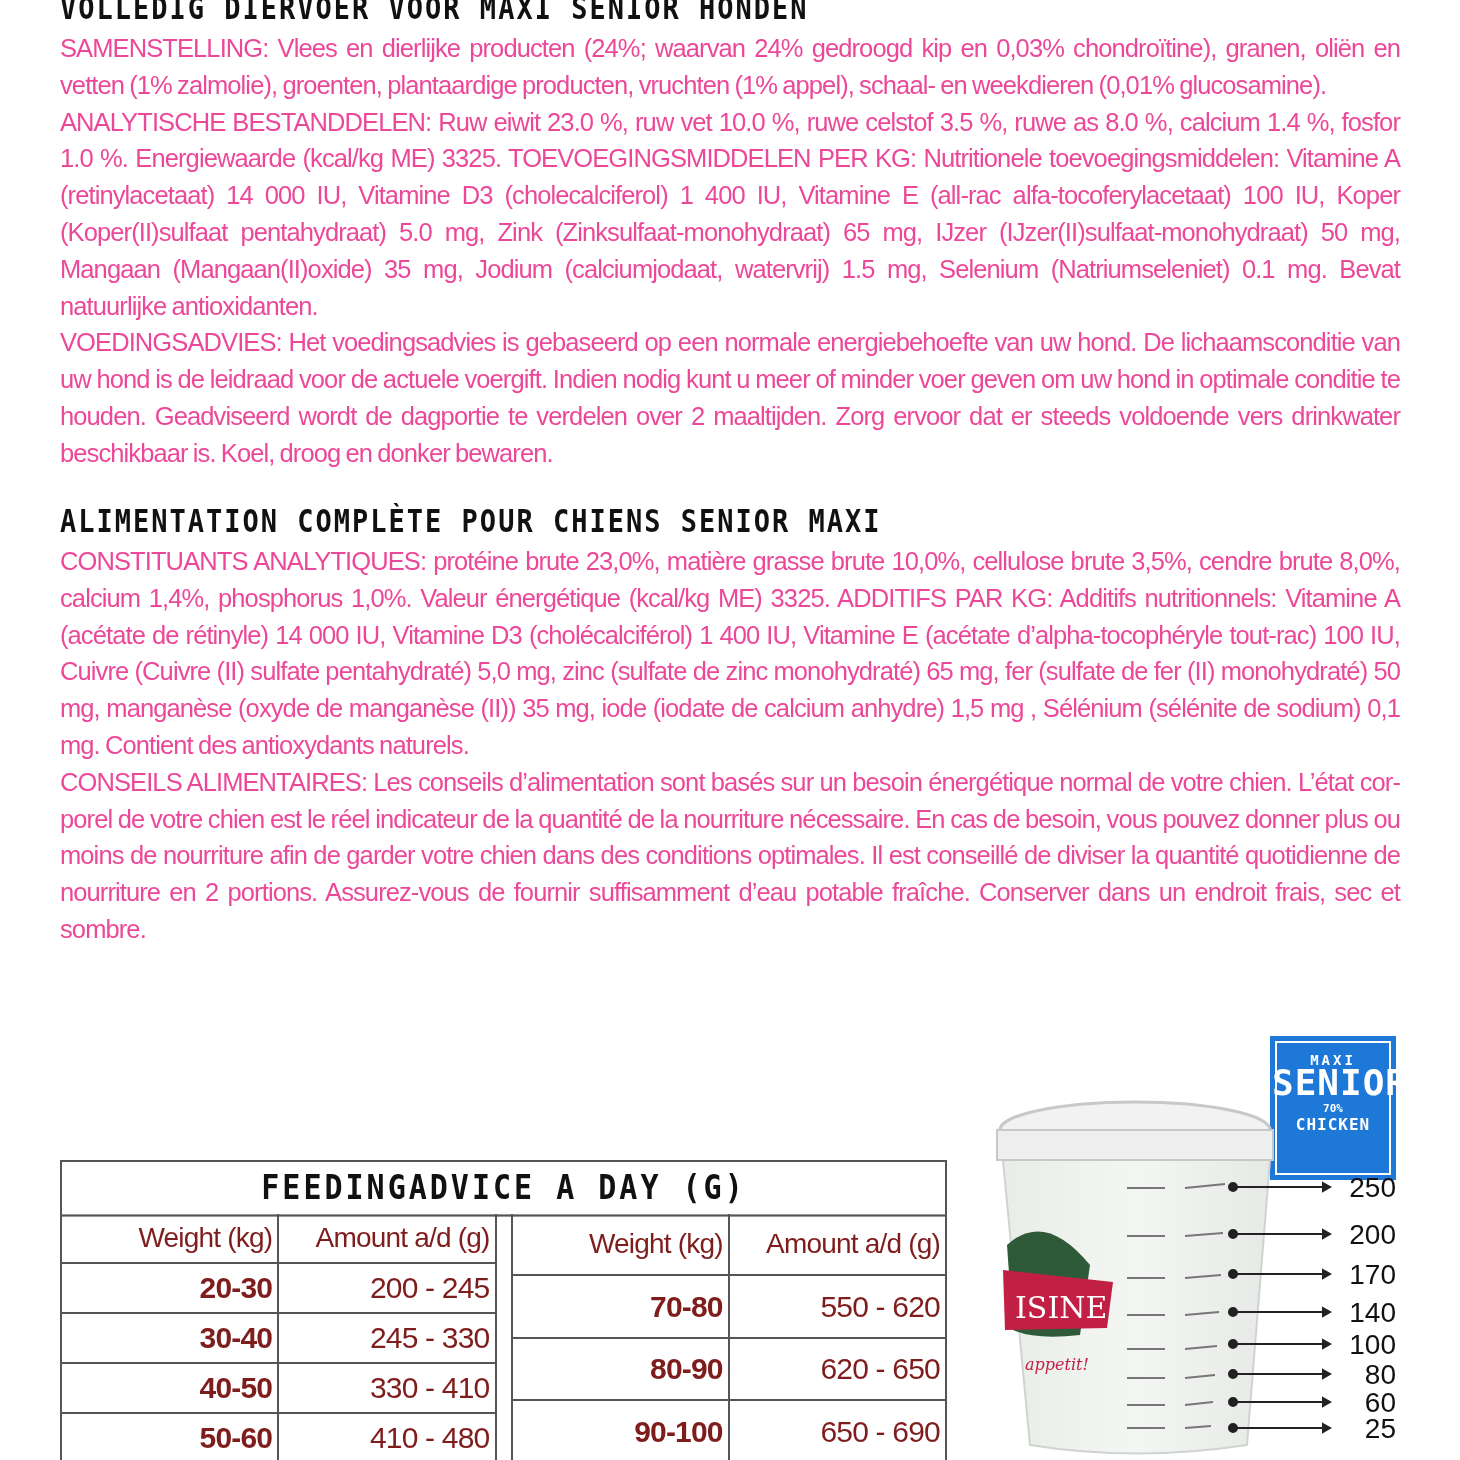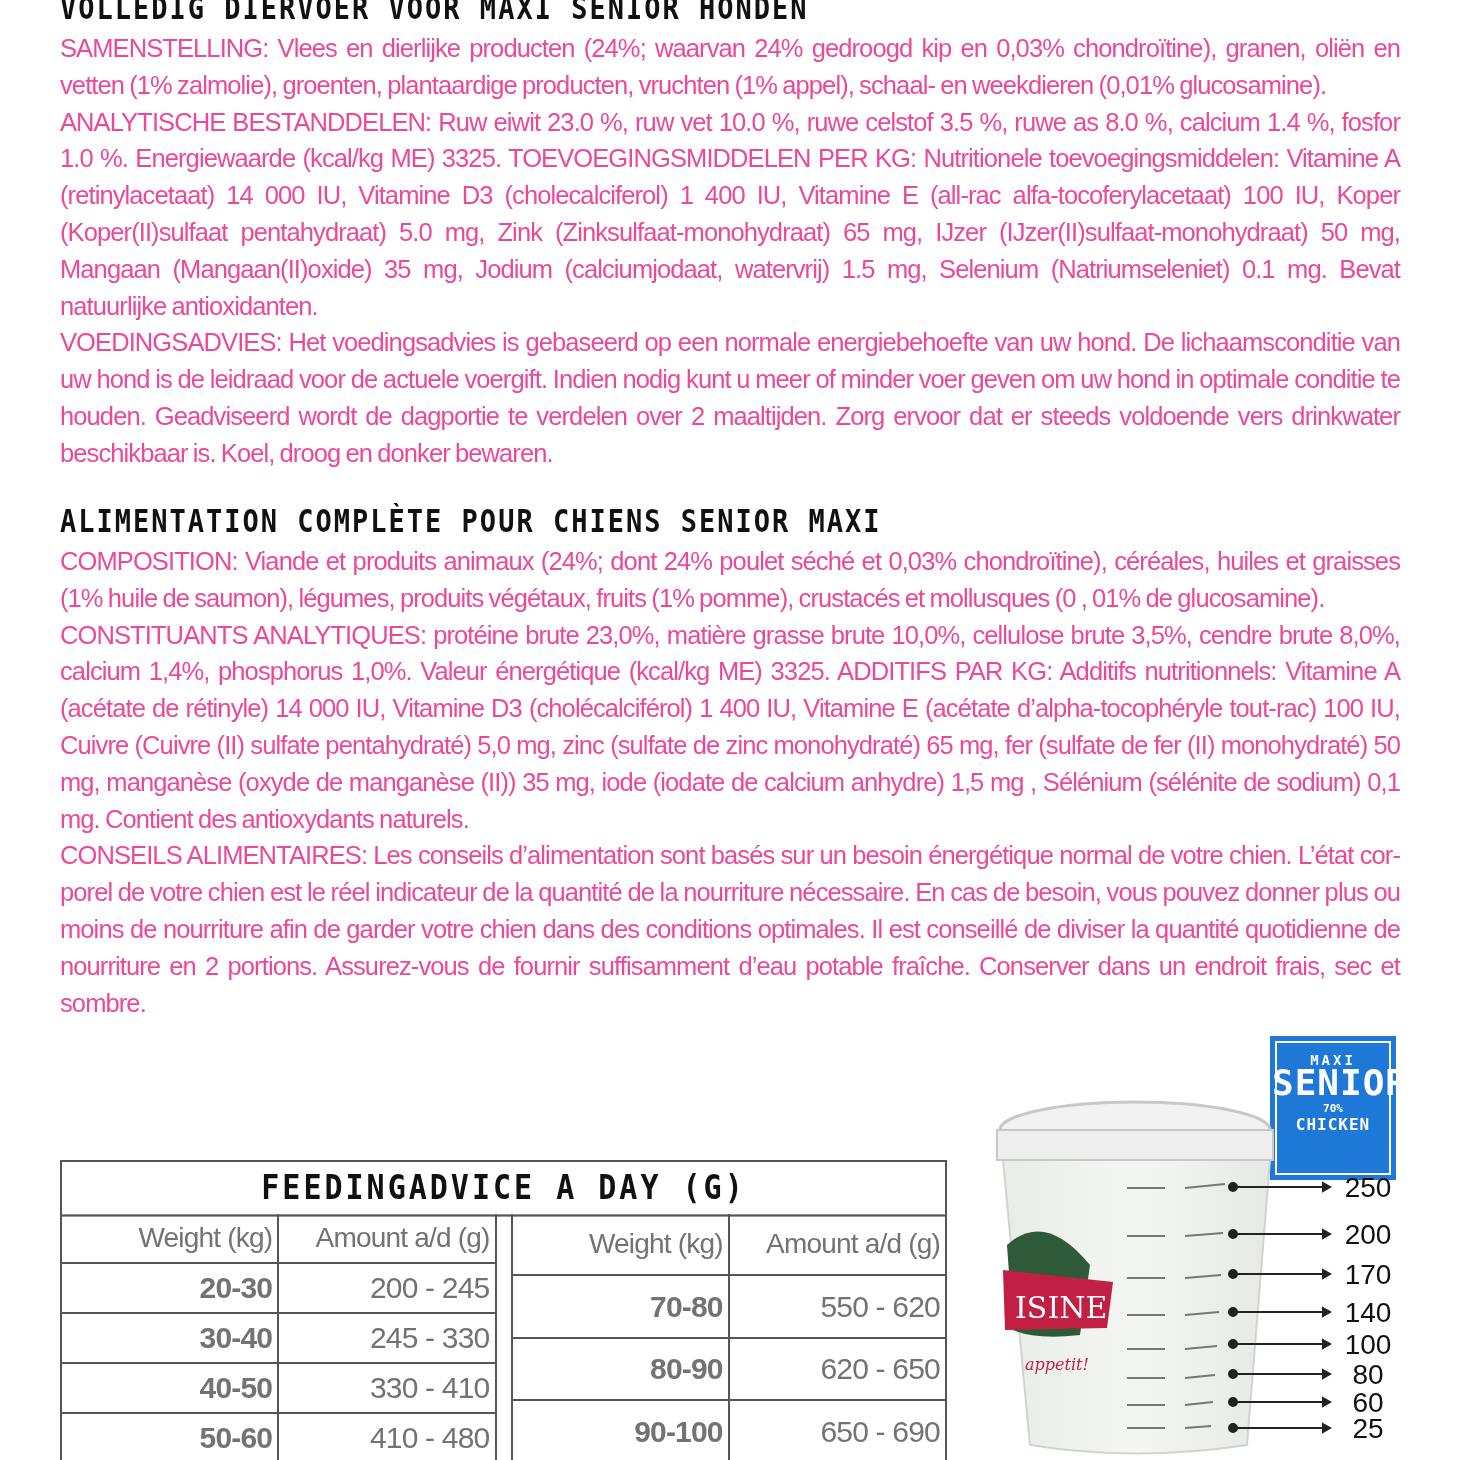--- a/index.html
+++ b/index.html
@@ -27,55 +27,54 @@
     transform: scaleY(1.1); color: #111;
   }
   .feed-body { display: flex; }
   .feed-half { flex: 1; display: table; border-collapse: collapse; }
   .feed-half.left { border-right: 2px solid #555; }
   .feed-half.right { border-left: 2px solid #555; margin-left: 14px; }
   .feed-row { display: table-row; }
   .cell {
     display: table-cell; height: 48px; vertical-align: middle; text-align: right;
     padding-right: 5px; border-bottom: 2px solid #555;
-    font-family: "Liberation Sans", sans-serif; font-size: 30px; letter-spacing: -0.8px; color: #737373;
+    font-family: "Liberation Sans", sans-serif; font-size: 30px; letter-spacing: -0.8px; color: #7f1d1d;
   }
   .cell.w { width: 206px; border-right: 2px solid #555; font-weight: bold; }
   .cell.a { width: 206px; }
   .feed-row.header .cell { font-weight: normal; font-size: 28px; }
   
   .cup-wrap { position: absolute; left: 985px; top: 1090px; width: 300px; height: 370px; }
   .badge {
     position: absolute; left: 1270px; top: 1036px; width: 126px; height: 144px;
     background: #1e78d8; color: #fff; text-align: center;
     font-family: "DejaVu Sans Mono", monospace; font-weight: bold;
     box-sizing: border-box; border: 2px solid #1e78d8; outline: 2px solid #fff; outline-offset: -7px;
   }
   .badge .b1 { font-size: 14px; letter-spacing: 3px; margin-top: 14px; }
   .badge .b2 { font-size: 36px; letter-spacing: 1px; line-height: 30px; }
   .badge .b3 { font-size: 11px; margin-top: 4px; }
   .badge .b4 { font-size: 16px; letter-spacing: 1px; }
   .scale-label {
-    position: absolute; left: 1340px; width: 56px; text-align: center;
+    position: absolute; left: 1340px; width: 56px; text-align: right;
     font-family: "Liberation Sans", sans-serif; font-size: 28px; color: #111; line-height: 28px;
   }
 </style>
 </head>
 <body>
 
 <div class="heading" style="top:-10px;">Volledig diervoer voor maxi senior honden</div>
 <div class="para" style="top:30px;">
   <p>SAMENSTELLING: Vlees en dierlijke producten (24%; waarvan 24% gedroogd kip en 0,03% chondroïtine), granen, oliën en vetten (1% zalmolie), groenten, plantaardige producten, vruchten (1% appel), schaal- en weekdieren (0,01% glucosamine).</p>
   <p>ANALYTISCHE BESTANDDELEN: Ruw eiwit 23.0 %, ruw vet 10.0 %, ruwe celstof 3.5 %, ruwe as 8.0 %, calcium 1.4 %, fosfor 1.0 %. Energiewaarde (kcal/kg ME) 3325. TOEVOEGINGSMIDDELEN PER KG: Nutritionele toevoegingsmiddelen: Vitamine A (retinylacetaat) 14 000 IU, Vitamine D3 (cholecalciferol) 1 400 IU, Vitamine E (all-rac alfa-tocoferylacetaat) 100 IU, Koper (Koper(II)sulfaat pentahydraat) 5.0 mg, Zink (Zinksulfaat-monohydraat) 65 mg, IJzer (IJzer(II)sulfaat-monohydraat) 50 mg, Mangaan (Mangaan(II)oxide) 35 mg, Jodium (calciumjodaat, watervrij) 1.5 mg, Selenium (Natriumseleniet) 0.1 mg. Bevat natuurlijke antioxidanten.</p>
   <p>VOEDINGSADVIES: Het voedingsadvies is gebaseerd op een normale energiebehoefte van uw hond. De lichaamsconditie van uw hond is de leidraad voor de actuele voergift. Indien nodig kunt u meer of minder voer geven om uw hond in optimale conditie te houden. Geadviseerd wordt de dagportie te verdelen over 2 maaltijden. Zorg ervoor dat er steeds voldoende vers drinkwater beschikbaar is. Koel, droog en donker bewaren.</p>
 </div>
 
 <div class="heading" style="top:503px;">Alimentation complète pour chiens senior maxi</div>
 <div class="para" style="top:543px;">
-  <p>COMPOSITION: Viande et produits animaux (24%; dont 24% poulet séché et 0,03% chondroïtine), céréales, huiles et graisses (1% huile de saumon), légumes, produits végétaux, fruits (1% pomme), crustacés et mollusques (0 , 01% de glucosamine).</p>
   <p>CONSTITUANTS ANALYTIQUES: protéine brute 23,0%, matière grasse brute 10,0%, cellulose brute 3,5%, cendre brute 8,0%, calcium 1,4%, phosphorus 1,0%. Valeur énergétique (kcal/kg ME) 3325. ADDITIFS PAR KG: Additifs nutritionnels: Vitamine A (acétate de rétinyle) 14 000 IU, Vitamine D3 (cholécalciférol) 1 400 IU, Vitamine E (acétate d’alpha-tocophéryle tout-rac) 100 IU, Cuivre (Cuivre (II) sulfate pentahydraté) 5,0 mg, zinc (sulfate de zinc monohydraté) 65 mg, fer (sulfate de fer (II) monohydraté) 50 mg, manganèse (oxyde de manganèse (II)) 35 mg, iode (iodate de calcium anhydre) 1,5 mg , Sélénium (sélénite de sodium) 0,1 mg. Contient des antioxydants naturels.</p>
   <p>CONSEILS ALIMENTAIRES: Les conseils d’alimentation sont basés sur un besoin énergétique normal de votre chien. L’état cor-porel de votre chien est le réel indicateur de la quantité de la nourriture nécessaire. En cas de besoin, vous pouvez donner plus ou moins de nourriture afin de garder votre chien dans des conditions optimales. Il est conseillé de diviser la quantité quotidienne de nourriture en 2 portions. Assurez-vous de fournir suffisamment d’eau potable fraîche. Conserver dans un endroit frais, sec et sombre.</p>
 </div>
 
 <div class="feed-table">
   <div class="feed-title" style="text-transform:uppercase;">Feedingadvice a day (g)</div>
   <div class="feed-body">
     <div class="feed-half left">
       <div class="feed-row header">
         <div class="cell w">Weight (kg)</div>

